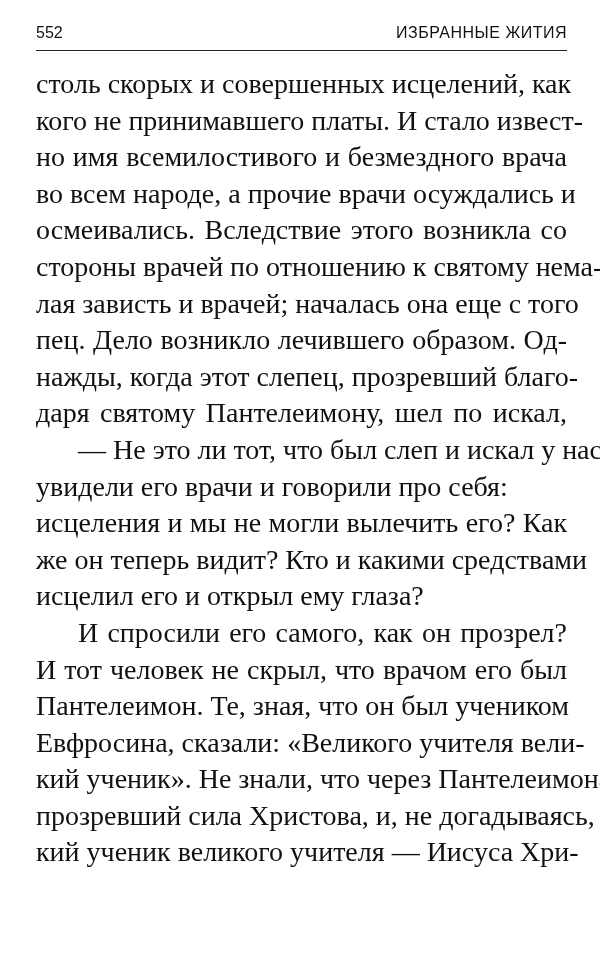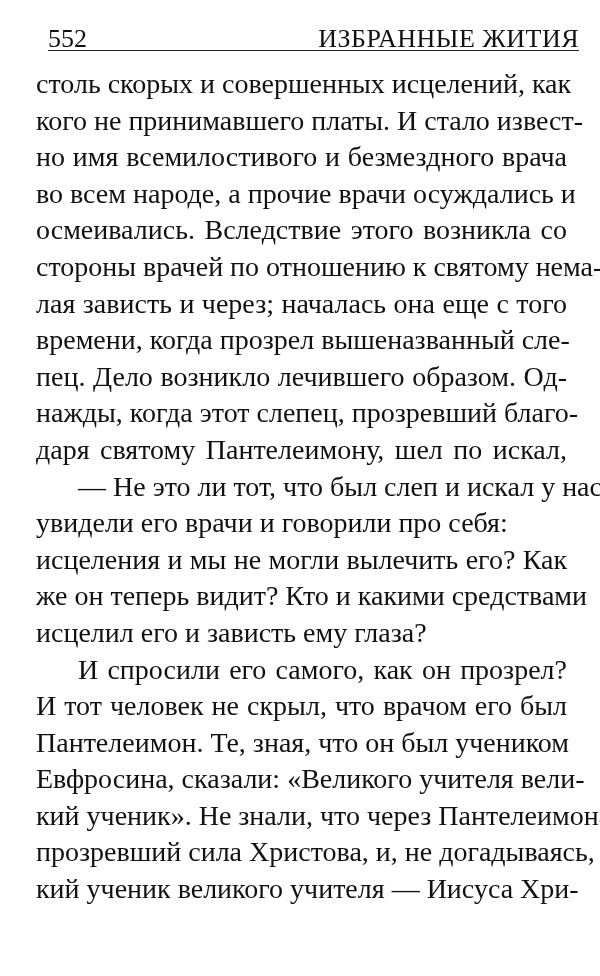--- a/index.html
+++ b/index.html
@@ -1,21 +1,21 @@
 <!DOCTYPE html>
 <html><head>
 <meta charset="utf-8">
 <style>
   html, body { margin: 0; padding: 0; background: #ffffff; }
   body { width: 600px; height: 976px; overflow: hidden; position: relative; }
   .page { position: absolute; left: 36px; top: 0; width: 531px; color: #111111; }
   .header {
-    position: absolute; top: 24px; left: 12px; width: 531px; height: 26px;
+    position: absolute; top: 24px; left: 0; width: 531px; height: 26px;
     border-bottom: 1.5px solid #222222;
-    font-family: Liberation Serif, serif; font-size: 26px;
+    font-family: Liberation Sans, sans-serif; font-size: 16px;
   }
   .header .num { position: absolute; left: 0; top: 0; }
   .header .title { position: absolute; right: 0; top: 0; letter-spacing: 0.5px; text-align: right; }
   .body {
     position: absolute; top: 66px; left: 0; width: 531px;
     font-family: "Liberation Serif", serif; font-size: 28px; line-height: 36.6px;
   }
   .line { display: block; white-space: nowrap; text-align: justify; text-align-last: justify; height: 36.6px; }
   .line.last { text-align-last: left; }
   .line.indent { padding-left: 42px; }
@@ -29,30 +29,29 @@
     <span class="title">ИЗБРАННЫЕ ЖИТИЯ</span>
   </div>
 
   <div class="body">
     <span class="line">столь скорых и совершенных исцелений, как</span>
     <span class="line">кого не принимавшего платы. И стало извест-</span>
     <span class="line">но имя всемилостивого и безмездного врача</span>
     <span class="line">во всем народе, а прочие врачи осуждались и</span>
     <span class="line">осмеивались. Вследствие этого возникла со</span>
     <span class="line">стороны врачей по отношению к святому нема-</span>
-    <span class="line">лая зависть и через; началась она еще с того</span>
-    <span class="line">времени, когда прозрел вышеназванный сле-</span>
+    <span class="line">лая зависть и врачей; началась она еще с того</span>
     <span class="line">пец. Дело возникло лечившего образом. Од-</span>
     <span class="line">нажды, когда этот слепец, прозревший благо-</span>
     <span class="line">даря святому Пантелеимону, шел по искал,</span>
     <span class="line indent">— Не это ли тот, что был слеп и искал у нас</span>
     <span class="line last">увидели его врачи и говорили про себя:</span>
     <span class="line">исцеления и мы не могли вылечить его? Как</span>
     <span class="line">же он теперь видит? Кто и какими средствами</span>
-    <span class="line last">исцелил его и зависть ему глаза?</span>
+    <span class="line last">исцелил его и открыл ему глаза?</span>
     <span class="line indent">И спросили его самого, как он прозрел?</span>
     <span class="line">И тот человек не скрыл, что врачом его был</span>
     <span class="line">Пантелеимон. Те, зная, что он был учеником</span>
     <span class="line">Евфросина, сказали: «Великого учителя вели-</span>
     <span class="line">кий ученик». Не знали, что через Пантелеимона</span>
     <span class="line">прозревший сила Христова, и, не догадываясь,</span>
     <span class="line">кий ученик великого учителя — Иисуса Хри-</span>
 
   </div>
 </div>

